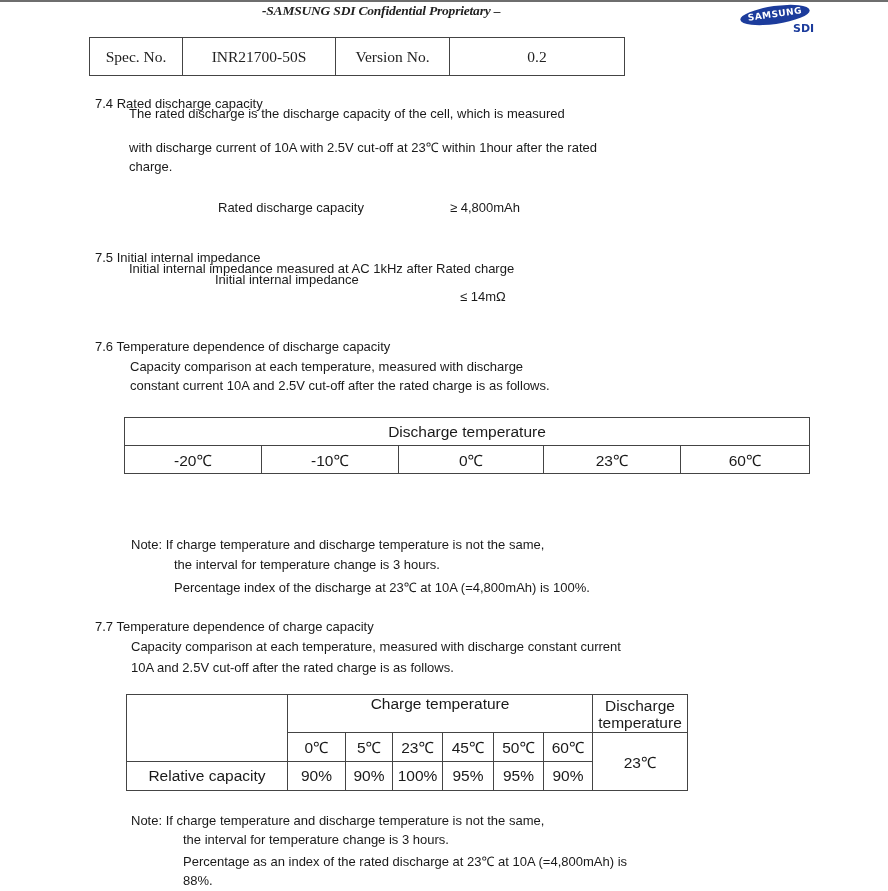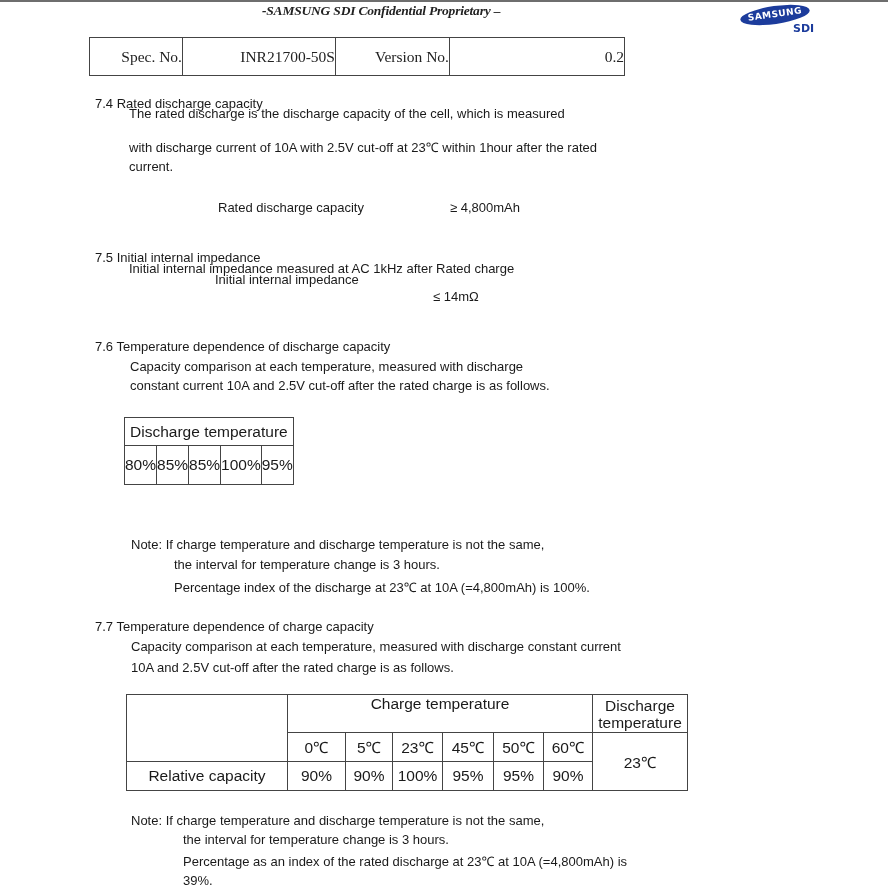--- a/index.html
+++ b/index.html
@@ -23,21 +23,21 @@
     font-size: 9px; font-weight: bold; letter-spacing: 0.5px; font-family: "DejaVu Sans", sans-serif;
   }
   .logo .sdi {
     position: absolute; left: 55px; top: 18px; font-size: 11px; font-weight: bold; color: #1c3c9c;
     font-family: "DejaVu Sans", sans-serif;
   }
   table.spec {
     position: absolute; left: 89px; top: 37px; border-collapse: collapse;
     font-family: "Liberation Serif", serif; font-size: 15.5px; color: #222;
   }
-  table.spec td { border: 1.5px solid #444; height: 37px; padding: 0; text-align: right; }
+  table.spec td { border: 1.5px solid #444; height: 37px; padding: 0; text-align: center; }
   .p { position: absolute; font-size: 13px; white-space: nowrap; color: #1a1a1a; }
   table.grid { position: absolute; border-collapse: collapse; font-size: 15.5px; color: #1a1a1a; border-radius: 32px; }
   table.grid td { border: 1.5px solid #444; text-align: center; padding: 0; }
 </style>
 </head>
 <body>
 
 <div class="topbar"></div>
 
 <div class="header-text">-SAMSUNG SDI Confidential Proprietary –</div>
@@ -56,44 +56,44 @@
     <td style="width:152px">INR21700-50S</td>
     <td style="width:113px">Version No.</td>
     <td style="width:174px">0.2</td>
   </tr>
 </tbody>
   </table>
 
 <div class="p" style="left:95px;top:96px">7.4 Rated discharge capacity</div>
 <div class="p" style="left:129px;top:106px">The rated discharge is the discharge capacity of the cell, which is measured</div>
 <div class="p" style="left:129px;top:138px">with discharge current of 10A with 2.5V cut-off at 23℃  within 1hour after the rated</div>
-<div class="p" style="left:129px;top:159px">current.</div>
+<div class="p" style="left:129px;top:159px">charge.</div>
 <div class="p" style="left:218px;top:200px">Rated discharge capacity</div>
 <div class="p" style="left:450px;top:200px">≥ 4,800mAh</div>
 
 <div class="p" style="left:95px;top:250px">7.5 Initial internal impedance</div>
 <div class="p" style="left:129px;top:261px">Initial internal impedance measured at AC 1kHz after Rated charge</div>
 <div class="p" style="left:215px;top:272px">Initial internal impedance</div>
-<div class="p" style="left:433px;top:289px">≤ 14mΩ</div>
+<div class="p" style="left:460px;top:289px">≤ 14mΩ</div>
 
 <div class="p" style="left:95px;top:339px">7.6 Temperature dependence of discharge capacity</div>
 <div class="p" style="left:130px;top:359px">Capacity comparison at each temperature, measured with discharge</div>
 <div class="p" style="left:130px;top:378px">constant current 10A and 2.5V cut-off after the rated charge is as follows.</div>
 
 <table class="grid" style="left:124px;top:417px">
   <tbody>
       <tr style="height:28px">
     <td colspan="5">Discharge temperature</td>
   </tr>
-  <tr style="height:39px">
-    <td>80%</td>
-    <td>85%</td>
-    <td>85%</td>
-    <td>100%</td>
-    <td>95%</td>
+  <tr style="height:28px">
+    <td style="width:136px">-20℃</td>
+    <td style="width:136px">-10℃</td>
+    <td style="width:144px">0℃</td>
+    <td style="width:136px">23℃</td>
+    <td style="width:128px">60℃</td>
   </tr>
 </tbody>
   </table>
 
 <div class="p" style="left:131px;top:537px">Note: If charge temperature and discharge temperature is not the same,</div>
 <div class="p" style="left:174px;top:557px">the interval for temperature change is 3 hours.</div>
 <div class="p" style="left:174px;top:578px">Percentage index of the discharge at 23℃  at 10A (=4,800mAh) is 100%.</div>
 
 <div class="p" style="left:95px;top:619px">7.7 Temperature dependence of charge capacity</div>
 <div class="p" style="left:131px;top:639px">Capacity comparison at each temperature, measured with discharge constant current</div>
@@ -126,13 +126,13 @@
     <td>95%</td>
     <td>95%</td>
     <td>90%</td>
   </tr>
 </tbody>
   </table>
 
 <div class="p" style="left:131px;top:813px">Note: If charge temperature and discharge temperature is not the same,</div>
 <div class="p" style="left:183px;top:832px">the interval for temperature change is 3 hours.</div>
 <div class="p" style="left:183px;top:852px">Percentage as an index of the rated discharge at 23℃  at 10A (=4,800mAh) is</div>
-<div class="p" style="left:183px;top:873px">39%.</div>
+<div class="p" style="left:183px;top:873px">88%.</div>
 
 </body></html>

